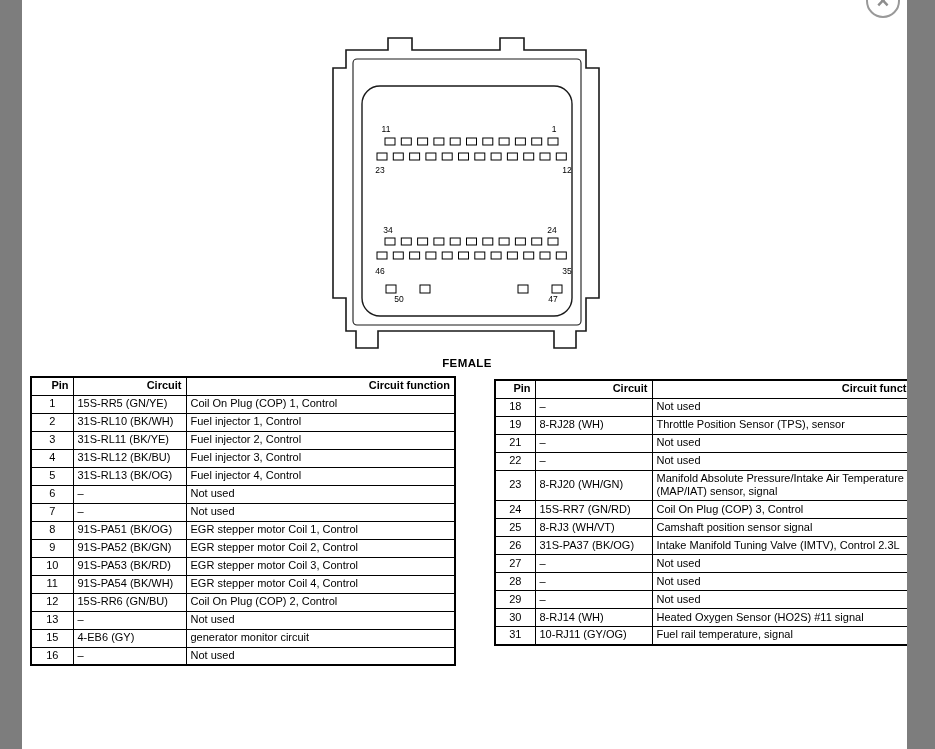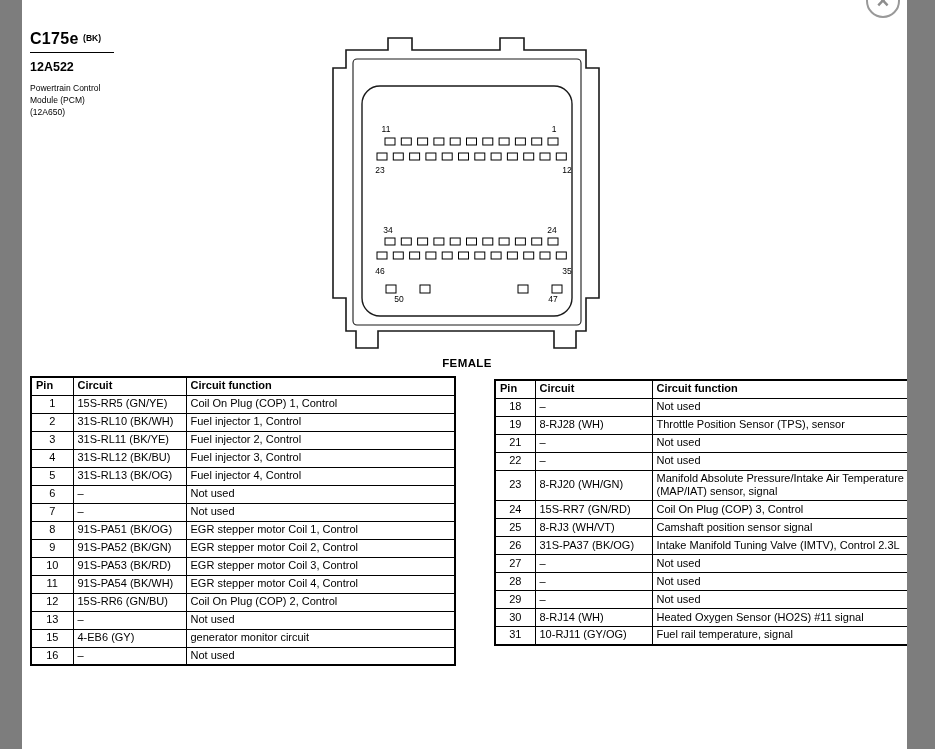--- a/index.html
+++ b/index.html
@@ -34,48 +34,36 @@
   .outline2 { fill:none; stroke:#1a1a1a; stroke-width:1.1; }
   .face { fill:none; stroke:#1a1a1a; stroke-width:1.4; }
   .pins rect { fill:#fff; stroke:#000; stroke-width:1; }
   .diagram text { font-size:8.5px; fill:#000; font-family:inherit; }
   .female-label { text-align:center; font-weight:bold; font-size:11.5px; margin-top:5px; letter-spacing:0.4px; }
   
   .pin-table { position:absolute; border-collapse:collapse; font-size:11px; background:#fff; border:2px solid #000; table-layout:fixed; }
   .pin-table.left  { left:8px;   top:376px; width:426px; }
   .pin-table.right { left:472px; top:379px; width:435px; }
   .pin-table th, .pin-table td { border:1px solid #000; padding:1px 4px; height:18px; vertical-align:middle; line-height:1.25; }
-  .pin-table th { font-weight:bold; text-align:left; }
+  .pin-table th { font-weight:bold; text-align:right; }
   .c-pin { text-align:center; }
   .c-circuit { text-align:left; }
   .c-func { text-align:left; }
   .left  col.w-pin { width:42px; }  .left  col.w-circuit { width:113px; }
   .right col.w-pin { width:40px; }  .right col.w-circuit { width:117px; }
 </style>
 </head>
 <body>
 
 <div class="page">
 
   <div class="close-btn">
     <span>×</span>
   </div>
 
-  <div class="header">
-    <div class="title-row">
-      <span class="connector-id">C175e</span>
-      <span class="connector-color">(BK)</span>
-    </div>
-    <div class="part-number">12A522</div>
-    <div class="module-desc">
-      <div>Powertrain Control</div>
-      <div>Module (PCM)</div>
-      <div>(12A650)</div>
-    </div>
-  </div>
 
   <div class="diagram">
     <svg viewBox="0 0 290 318">
 
       <path class="outline" d="M24,16 H66 V4 H90 V16 H178 V4 H202 V16 H264 V34 H277 V264 H264 V297 H254 V314 H232 V297 H56 V314 H34 V297 H24 V264 H11 V34 H24 Z"></path>
 
       <rect class="outline2" x="31" y="25" width="228" height="266" rx="4"></rect>
 
       <rect class="face" x="40" y="52" width="210" height="230" rx="18"></rect>
 

